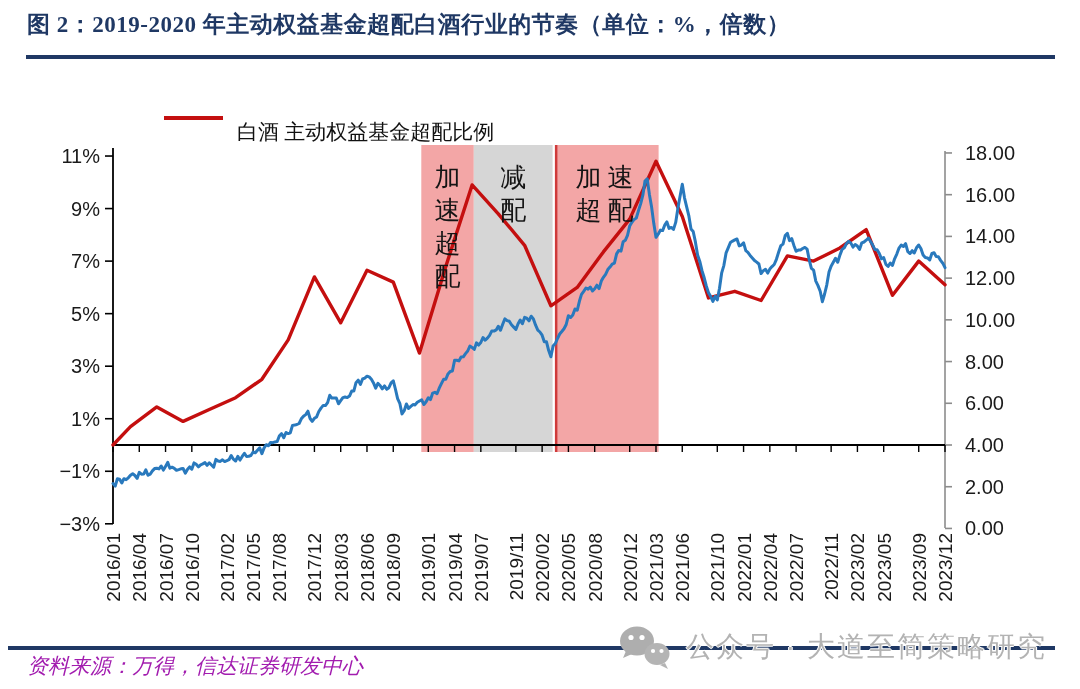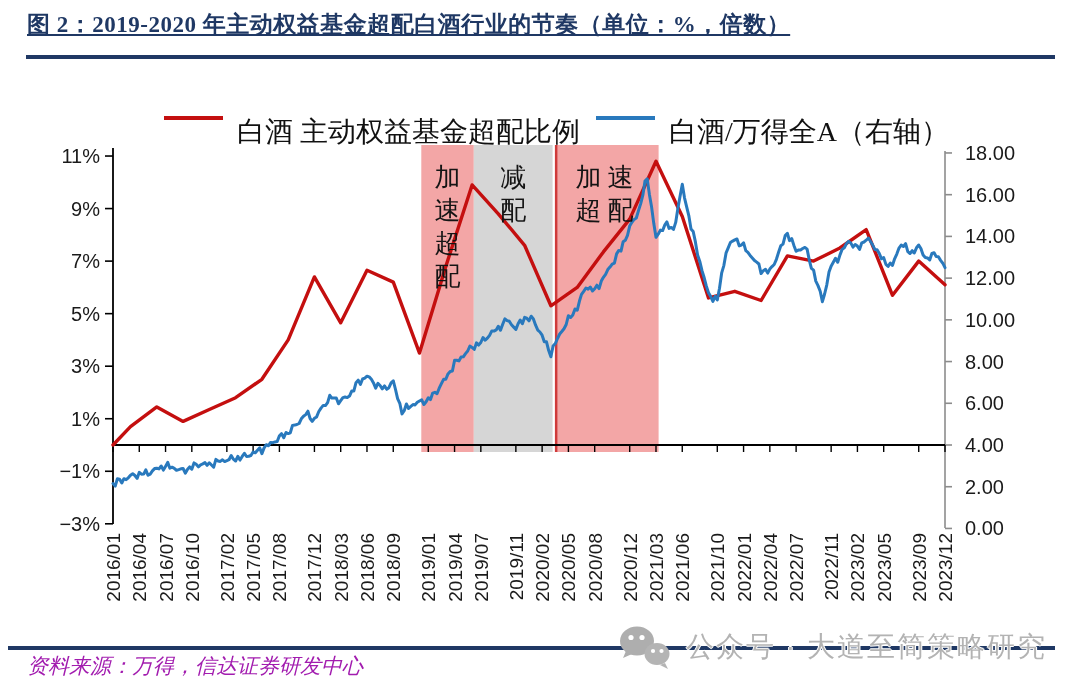--- a/index.html
+++ b/index.html
@@ -1,25 +1,25 @@
 <!DOCTYPE html>
 <html><head>
 <meta charset="utf-8">
 <style>
   html,body{margin:0;padding:0;background:#fff;}
   #page{position:relative;width:1080px;height:689px;background:#ffffff;overflow:hidden;
         font-family:"Liberation Sans",sans-serif;}
   .abs{position:absolute;}
   #figure-title{left:27px;top:9px;width:1010px;font-family:"Liberation Serif",serif;
-        font-weight:bold;font-size:23px;color:#1f3864;letter-spacing:0.5px;text-decoration:underline;}
+        font-weight:bold;font-size:23px;color:#1f3864;letter-spacing:0.5px;}
   #title-rule{left:26px;top:55px;width:1029px;height:4px;background:#1f3864;}
   #legend{left:0;top:103px;width:1080px;height:30px;}
   .legend-item{position:absolute;display:flex;align-items:center;height:30px;}
   .legend-swatch{display:inline-block;width:59px;height:4px;margin-right:14px;}
-  .legend-label{font-family:"Liberation Serif",serif;font-size:28px;color:#111;white-space:nowrap;margin-top:27px;}
+  .legend-label{font-family:"Liberation Serif",serif;font-size:21px;color:#111;white-space:nowrap;margin-top:27px;}
   #legend-item-overweight{left:164px;top:0;}
   #legend-item-ratio{left:596px;top:0;}
   svg text{user-select:none;}
   .tick-label{font-family:"Liberation Sans",sans-serif;font-size:20px;fill:#1a1a1a;}
   .xtick-label{font-family:"Liberation Sans",sans-serif;font-size:19px;fill:#1a1a1a;}
   .region-label{font-family:"Liberation Serif",serif;font-size:26px;fill:#141414;}
   #bottom-rule{left:8px;top:646px;width:1047px;height:4px;background:#1f3864;}
   #source-note{left:27px;top:652px;font-family:"Liberation Serif",serif;font-style:italic;
         font-size:21px;color:#a21caf;}
   #watermark{left:616px;top:624px;display:flex;align-items:center;gap:12px;}
@@ -31,24 +31,20 @@
 
 <div id="page">
 
   <div class="abs" id="figure-title">图 2：2019-2020 年主动权益基金超配白酒行业的节奏（单位：%，倍数）</div>
   <div class="abs" id="title-rule"></div>
 
   <div class="abs" id="legend">
     <div class="legend-item" id="legend-item-overweight">
       <span class="legend-swatch" style="background: rgb(196, 15, 15);"></span>
       <span class="legend-label">白酒 主动权益基金超配比例</span>
-    </div>
-    <div class="legend-item" id="legend-item-ratio">
-      <span class="legend-swatch" style="background: rgb(41, 121, 189);"></span>
-      <span class="legend-label">白酒/万得全A（右轴）</span>
     </div>
   </div>
 
   <svg class="abs" id="chart-svg" style="left:0;top:0;" width="1080" height="689" viewBox="0 0 1080 689">
       <rect x="421.3" y="145" width="52.5" height="307" fill="#f3a6a6"></rect>
       <rect x="473.8" y="145" width="78.8" height="307" fill="#d6d6d6"></rect>
       <rect x="556.1" y="145" width="102.5" height="307" fill="#f3a6a6"></rect>
       <line x1="556.1494736842105" y1="145" x2="556.1494736842105" y2="452" stroke="#cf3b3b" stroke-width="2.5"></line>
       <line x1="113" y1="148" x2="113" y2="524" stroke="#000" stroke-width="1.8"></line>
       <line x1="945" y1="151" x2="945" y2="528" stroke="#8c8c8c" stroke-width="1.6"></line>

